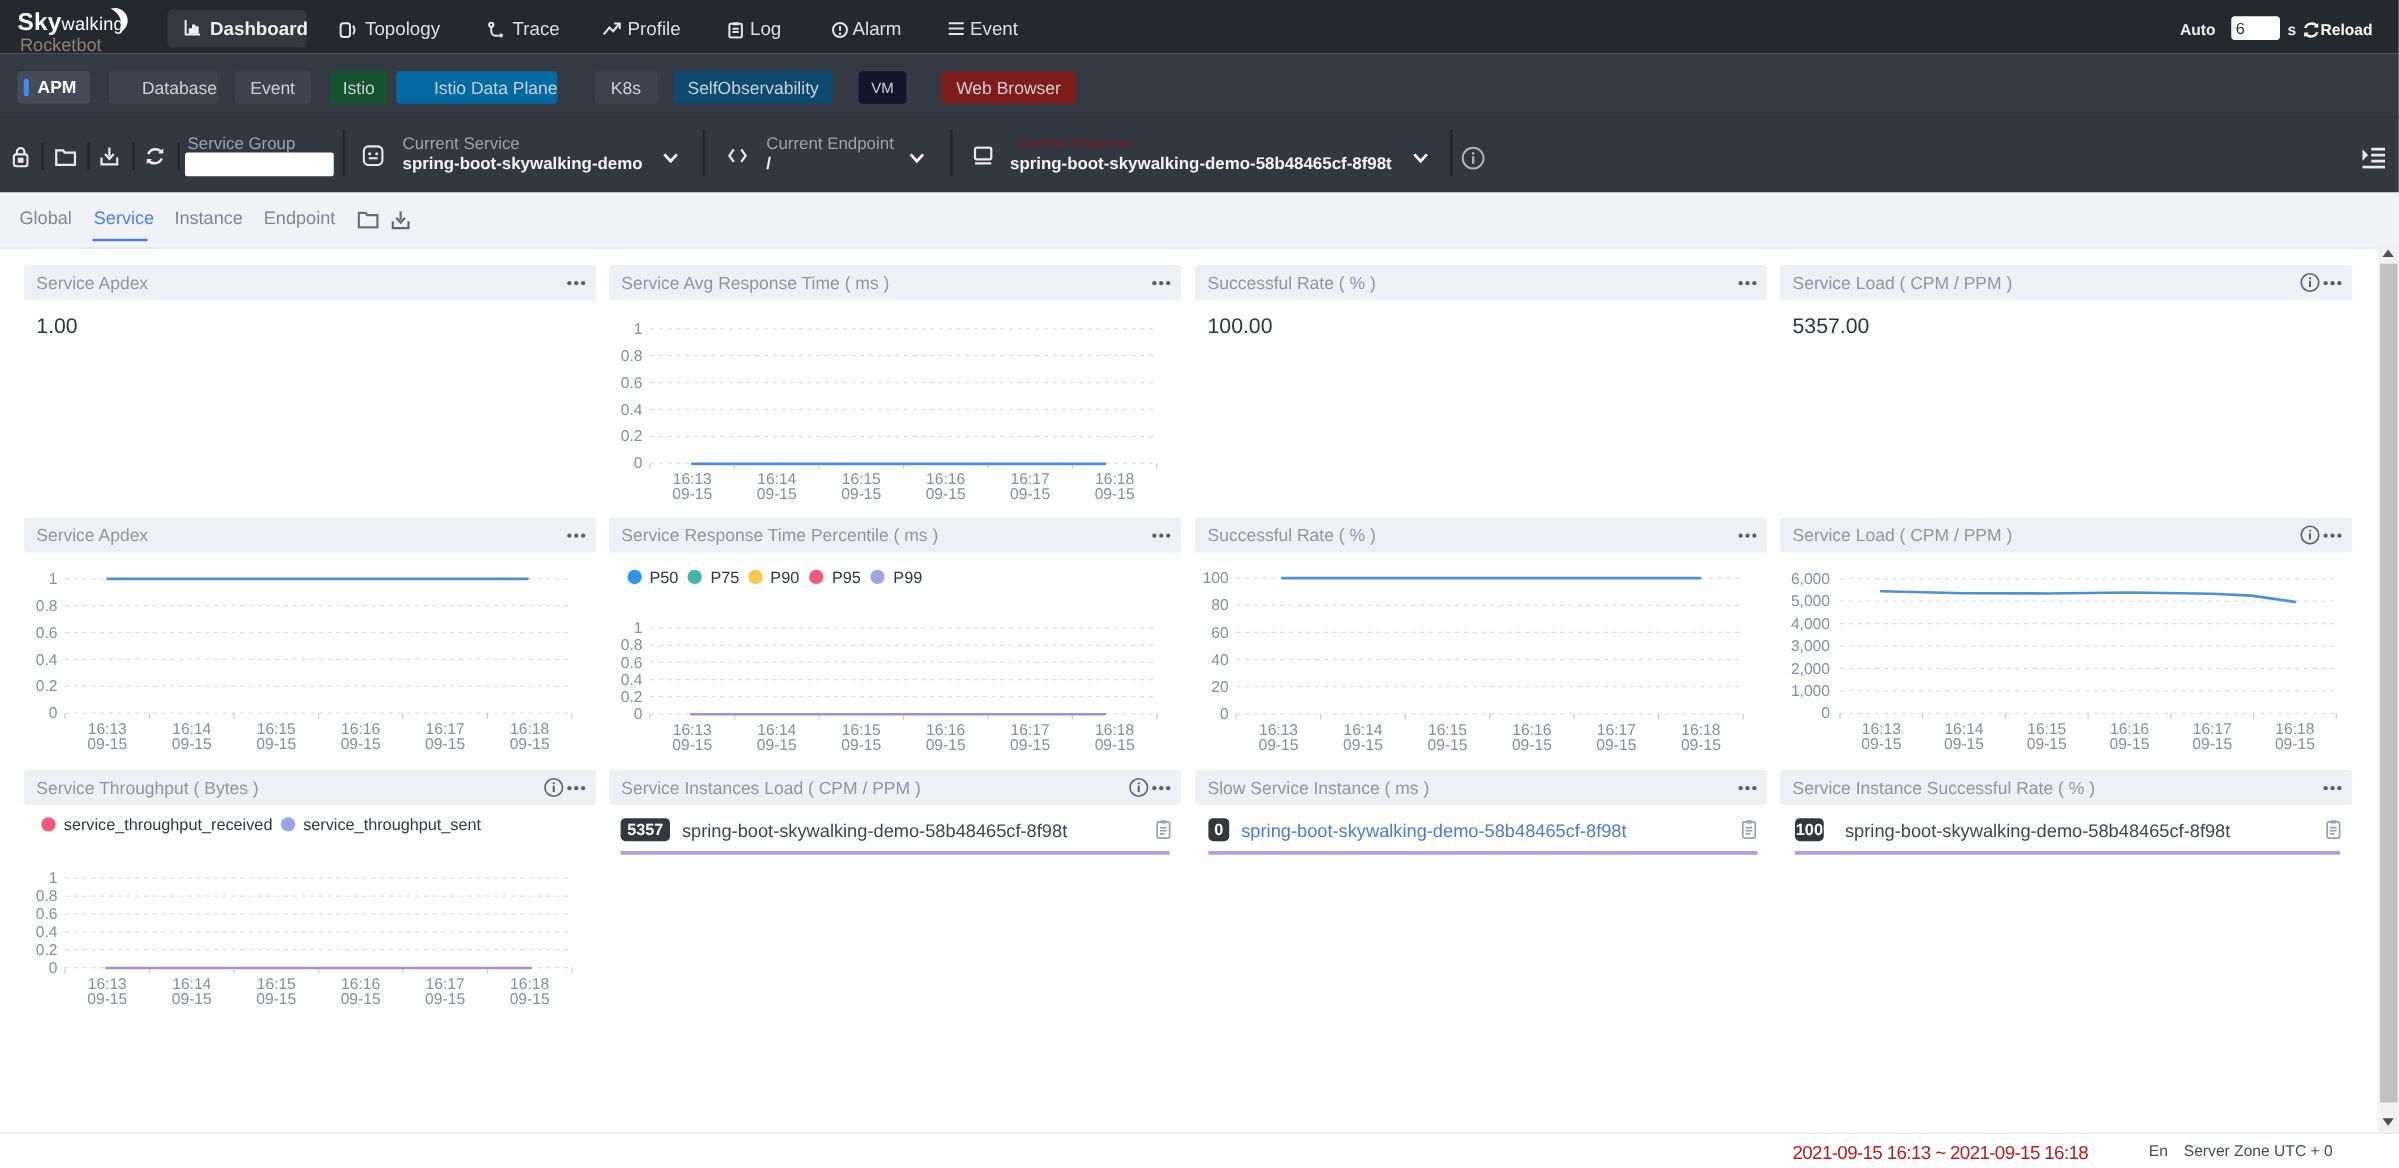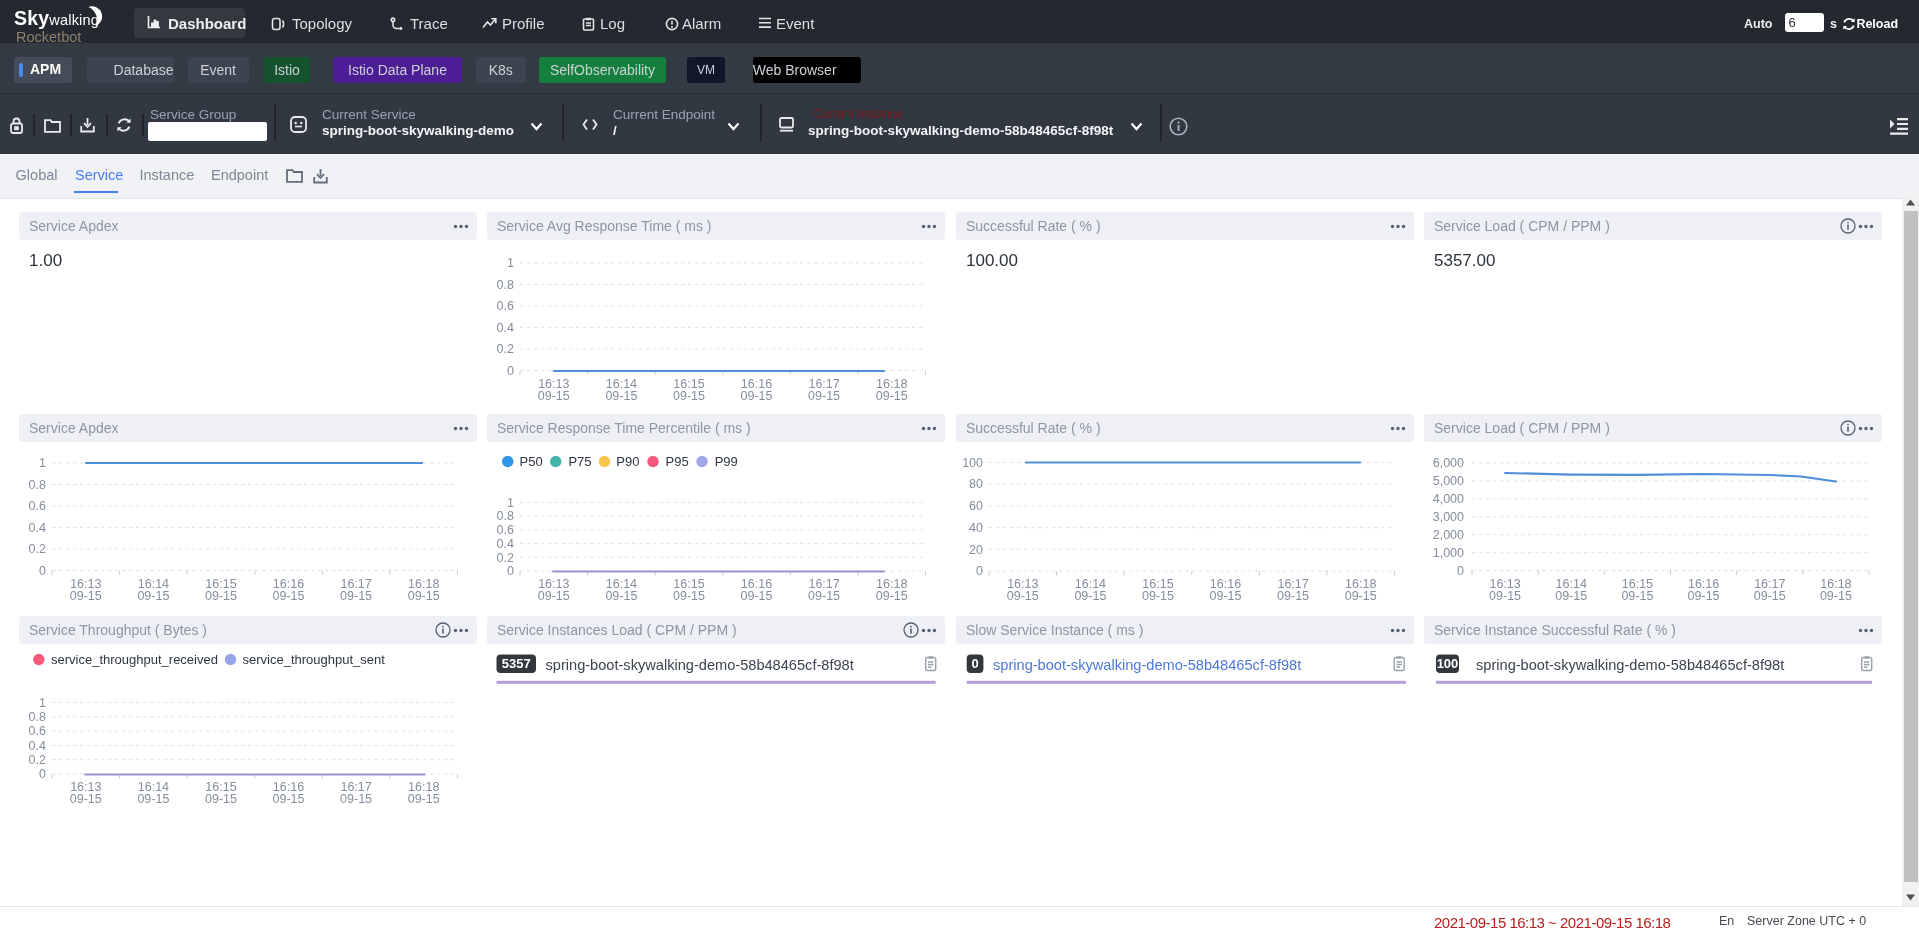--- a/index.html
+++ b/index.html
@@ -61,25 +61,25 @@
       <path d="M1.4 12.7 V9 H5.1 Z" fill="#fff"></path>
 </svg>
     <div class="a" style="left:1856.4px;top:17px;color:#fff;font-size:12.5px;font-weight:700">Reload</div>
     <div class="a" style="left:0;top:43px;width:1919px;height:50px;background:#343a44"></div>
     <div class="a" style="left:14px;top:57px;width:58px;height:26px;background:#454c59;border-radius:3px"></div>
     <div class="a" style="left:19px;top:63px;width:4px;height:14px;background:#478cec;border-radius:2px"></div>
     <div class="a" style="left:30px;top:61px;color:#fdfdf5;font-size:14px;font-weight:600">APM</div>
     <div class="a" style="left:87px;top:57px;width:86.5px;height:26px;background:#3d444f;border-radius:3px;color:#ccd1d7;font-size:14px;line-height:26px;text-align:right">Database</div>
     <div class="a" style="left:187.6px;top:57px;width:61px;height:26px;background:#3d444f;border-radius:3px;color:#ccd1d7;font-size:14px;line-height:26px;text-align:center">Event</div>
     <div class="a" style="left:264px;top:57px;width:46px;height:26px;background:#14532d;border-radius:3px;color:#ccd1d7;font-size:14px;line-height:26px;text-align:center">Istio</div>
-    <div class="a" style="left:333px;top:57px;width:129px;height:26px;background:#4c1d95;border-radius:3px;color:#ccd1d7;font-size:14px;line-height:26px;text-align:center">Istio Data Plane</div>
+    <div class="a" style="left:317px;top:57px;width:129px;height:26px;background:#0369a1;border-radius:3px;color:#ccd1d7;font-size:14px;line-height:26px;text-align:right">Istio Data Plane</div>
     <div class="a" style="left:476px;top:57px;width:49.5px;height:26px;background:#3d444f;border-radius:3px;color:#ccd1d7;font-size:14px;line-height:26px;text-align:center">K8s</div>
-    <div class="a" style="left:539px;top:57px;width:127px;height:26px;background:#15803d;border-radius:3px;color:#ccd1d7;font-size:14px;line-height:26px;text-align:center">SelfObservability</div>
+    <div class="a" style="left:539px;top:57px;width:127px;height:26px;background:#0c4a6e;border-radius:3px;color:#ccd1d7;font-size:14px;line-height:26px;text-align:center">SelfObservability</div>
     <div class="a" style="left:687px;top:57px;width:38px;height:26px;background:#0f172a;border-radius:3px;color:#ccd1d7;font-size:12px;line-height:26px;text-align:center">VM</div>
-    <div class="a" style="left:752.8px;top:57px;width:108px;height:26px;background:#000000;border-radius:3px;color:#ccd1d7;font-size:14px;line-height:26px;text-align:left">Web Browser</div>
+    <div class="a" style="left:752.8px;top:57px;width:108px;height:26px;background:#7f1d1d;border-radius:3px;color:#ccd1d7;font-size:14px;line-height:26px;text-align:center">Web Browser</div>
     <div class="a" style="left:0;top:93px;width:1919px;height:61px;background:#323842;border-top:1px solid #272c33"></div>
     <svg class="a" style="left:10px;top:117px" width="13" height="17" viewBox="0 0 13 17">
 <rect x="1" y="6.5" width="11" height="9.5" rx="2" fill="none" stroke="#e8eaec" stroke-width="1.8"></rect>
 <path d="M3.5 6.5 V4.5 a3 3 0 0 1 6 0 V6.5" fill="none" stroke="#e8eaec" stroke-width="1.8"></path>
 <rect x="4.2" y="9.2" width="4.6" height="4" fill="#e8eaec"></rect>
 </svg>
     <svg class="a" style="left:44px;top:119px" width="17" height="14" viewBox="0 0 17 14">
 <path d="M1 12.8 V1.2 h5.5 l1.3 1.8 H16 v9.8 Z" fill="none" stroke="#e8eaec" stroke-width="1.8"></path>
 </svg>
     <svg class="a" style="left:80px;top:117px" width="15" height="16" viewBox="0 0 15 16">

